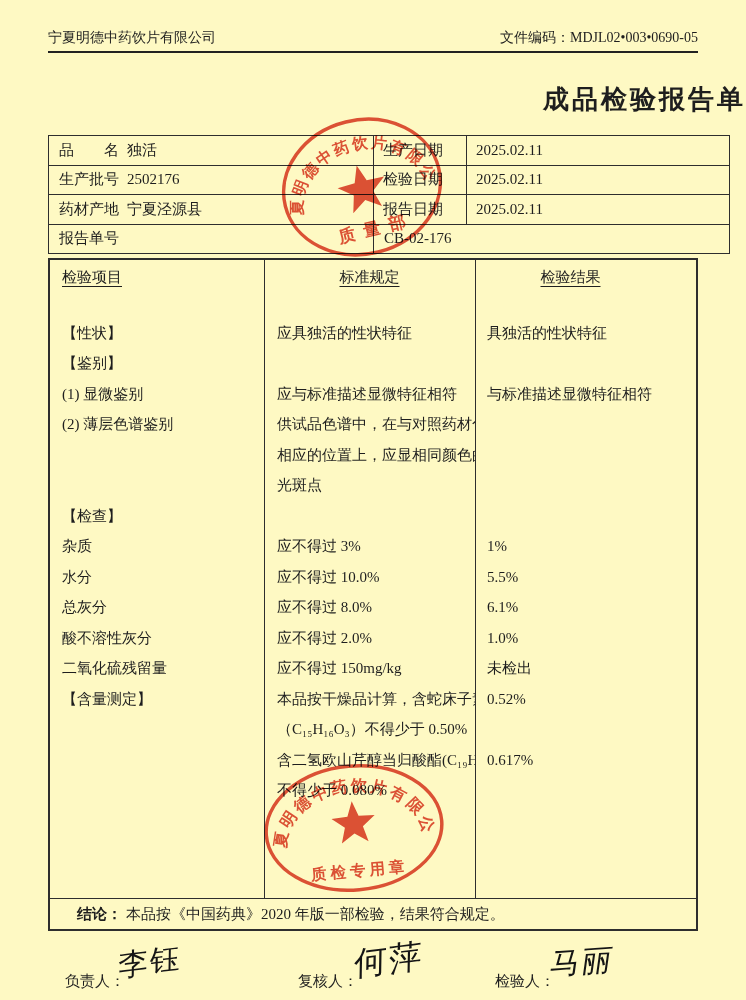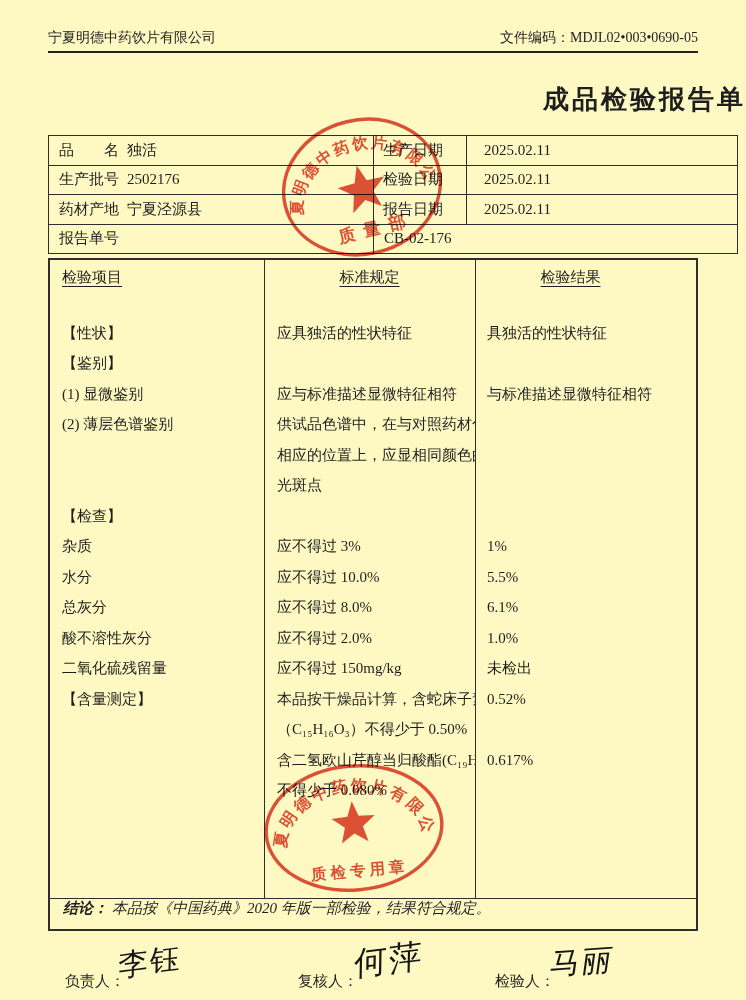--- a/index.html
+++ b/index.html
@@ -12,41 +12,41 @@
   
   .doc-header{position:absolute;top:29px;left:48px;width:650px;display:flex;justify-content:space-between;font-size:14px;}
   .header-rule{position:absolute;top:51px;left:48px;width:650px;border-top:2px solid #222;}
   .doc-title{position:absolute;top:82px;left:0;width:746px;text-align:right;font-size:26px;font-weight:bold;letter-spacing:3px;margin:0;}
 
   
   .info-table{position:absolute;top:135px;left:48px;width:650px;border-collapse:collapse;table-layout:fixed;font-size:15px;}
   .info-table td{border:1.6px solid #2e2e2e;height:28.5px;padding:0 0 0 10px;vertical-align:middle;}
   .info-table .c1{width:314px;}
   .info-table .c2{width:83px;padding-left:9px;}
-  .info-table .c3{width:253px;padding-left:17px;}
+  .info-table .c3{width:253px;padding-left:9px;}
   .lbl{display:inline-block;min-width:62px;margin-right:6px;}
 
   
   .main-table{position:absolute;top:258px;left:48px;width:650px;height:673px;border:2px solid #2e2e2e;box-sizing:border-box;display:flex;flex-direction:column;font-size:15px;}
   .vline{position:absolute;top:0;bottom:30px;width:0;border-left:1.6px solid #2e2e2e;}
   .v1{left:214px;} .v2{left:425px;}
   .mt-inner{position:relative;flex:1;display:flex;flex-direction:column;}
   .m-header{height:34px;display:flex;align-items:center;}
   .m-header .mc{display:flex;align-items:center;}
   .m-header .c1{justify-content:flex-start;padding-left:12px;}
   .m-header .c2,.m-header .c3{justify-content:center;padding-left:0;}
   .underlined{text-decoration:underline;text-underline-offset:4px;}
   .m-spacer{height:24px;}
   .m-row{height:30.5px;display:flex;align-items:center;}
   .mc{box-sizing:border-box;overflow:hidden;white-space:nowrap;}
   .c1{width:214px;padding-left:12px;}
   .c2{width:211px;padding-left:13px;}
   .c3{width:191px;padding-left:12px;}
   .m-filler{flex:1;}
-  .m-conclusion{height:30px;border-top:1.6px solid #2e2e2e;display:flex;align-items:flex-start;padding-left:13px;font-style:italic;}
+  .m-conclusion{height:30px;border-top:1.6px solid #2e2e2e;display:flex;align-items:center;padding-left:27px;}
   .concl-label{font-weight:bold;margin-right:4px;}
 
   
   .stamp{position:absolute;mix-blend-mode:multiply;opacity:.9;}
   .stamp-top{left:276px;top:112px;width:172px;height:150px;transform:rotate(-14deg);}
   .stamp-bottom{left:261px;top:758px;width:186px;height:140px;transform:rotate(-5deg);}
   .stamp-line{fill:none;stroke:#d8402f;stroke-width:3.5px;}
   .stamp-arc-text{fill:#d8402f;font-size:15.5px;font-weight:bold;letter-spacing:2.5px;}
   .stamp-bottom .stamp-arc-text{font-size:16px;letter-spacing:3px;}
   .stamp-fill{fill:#d8402f;}

